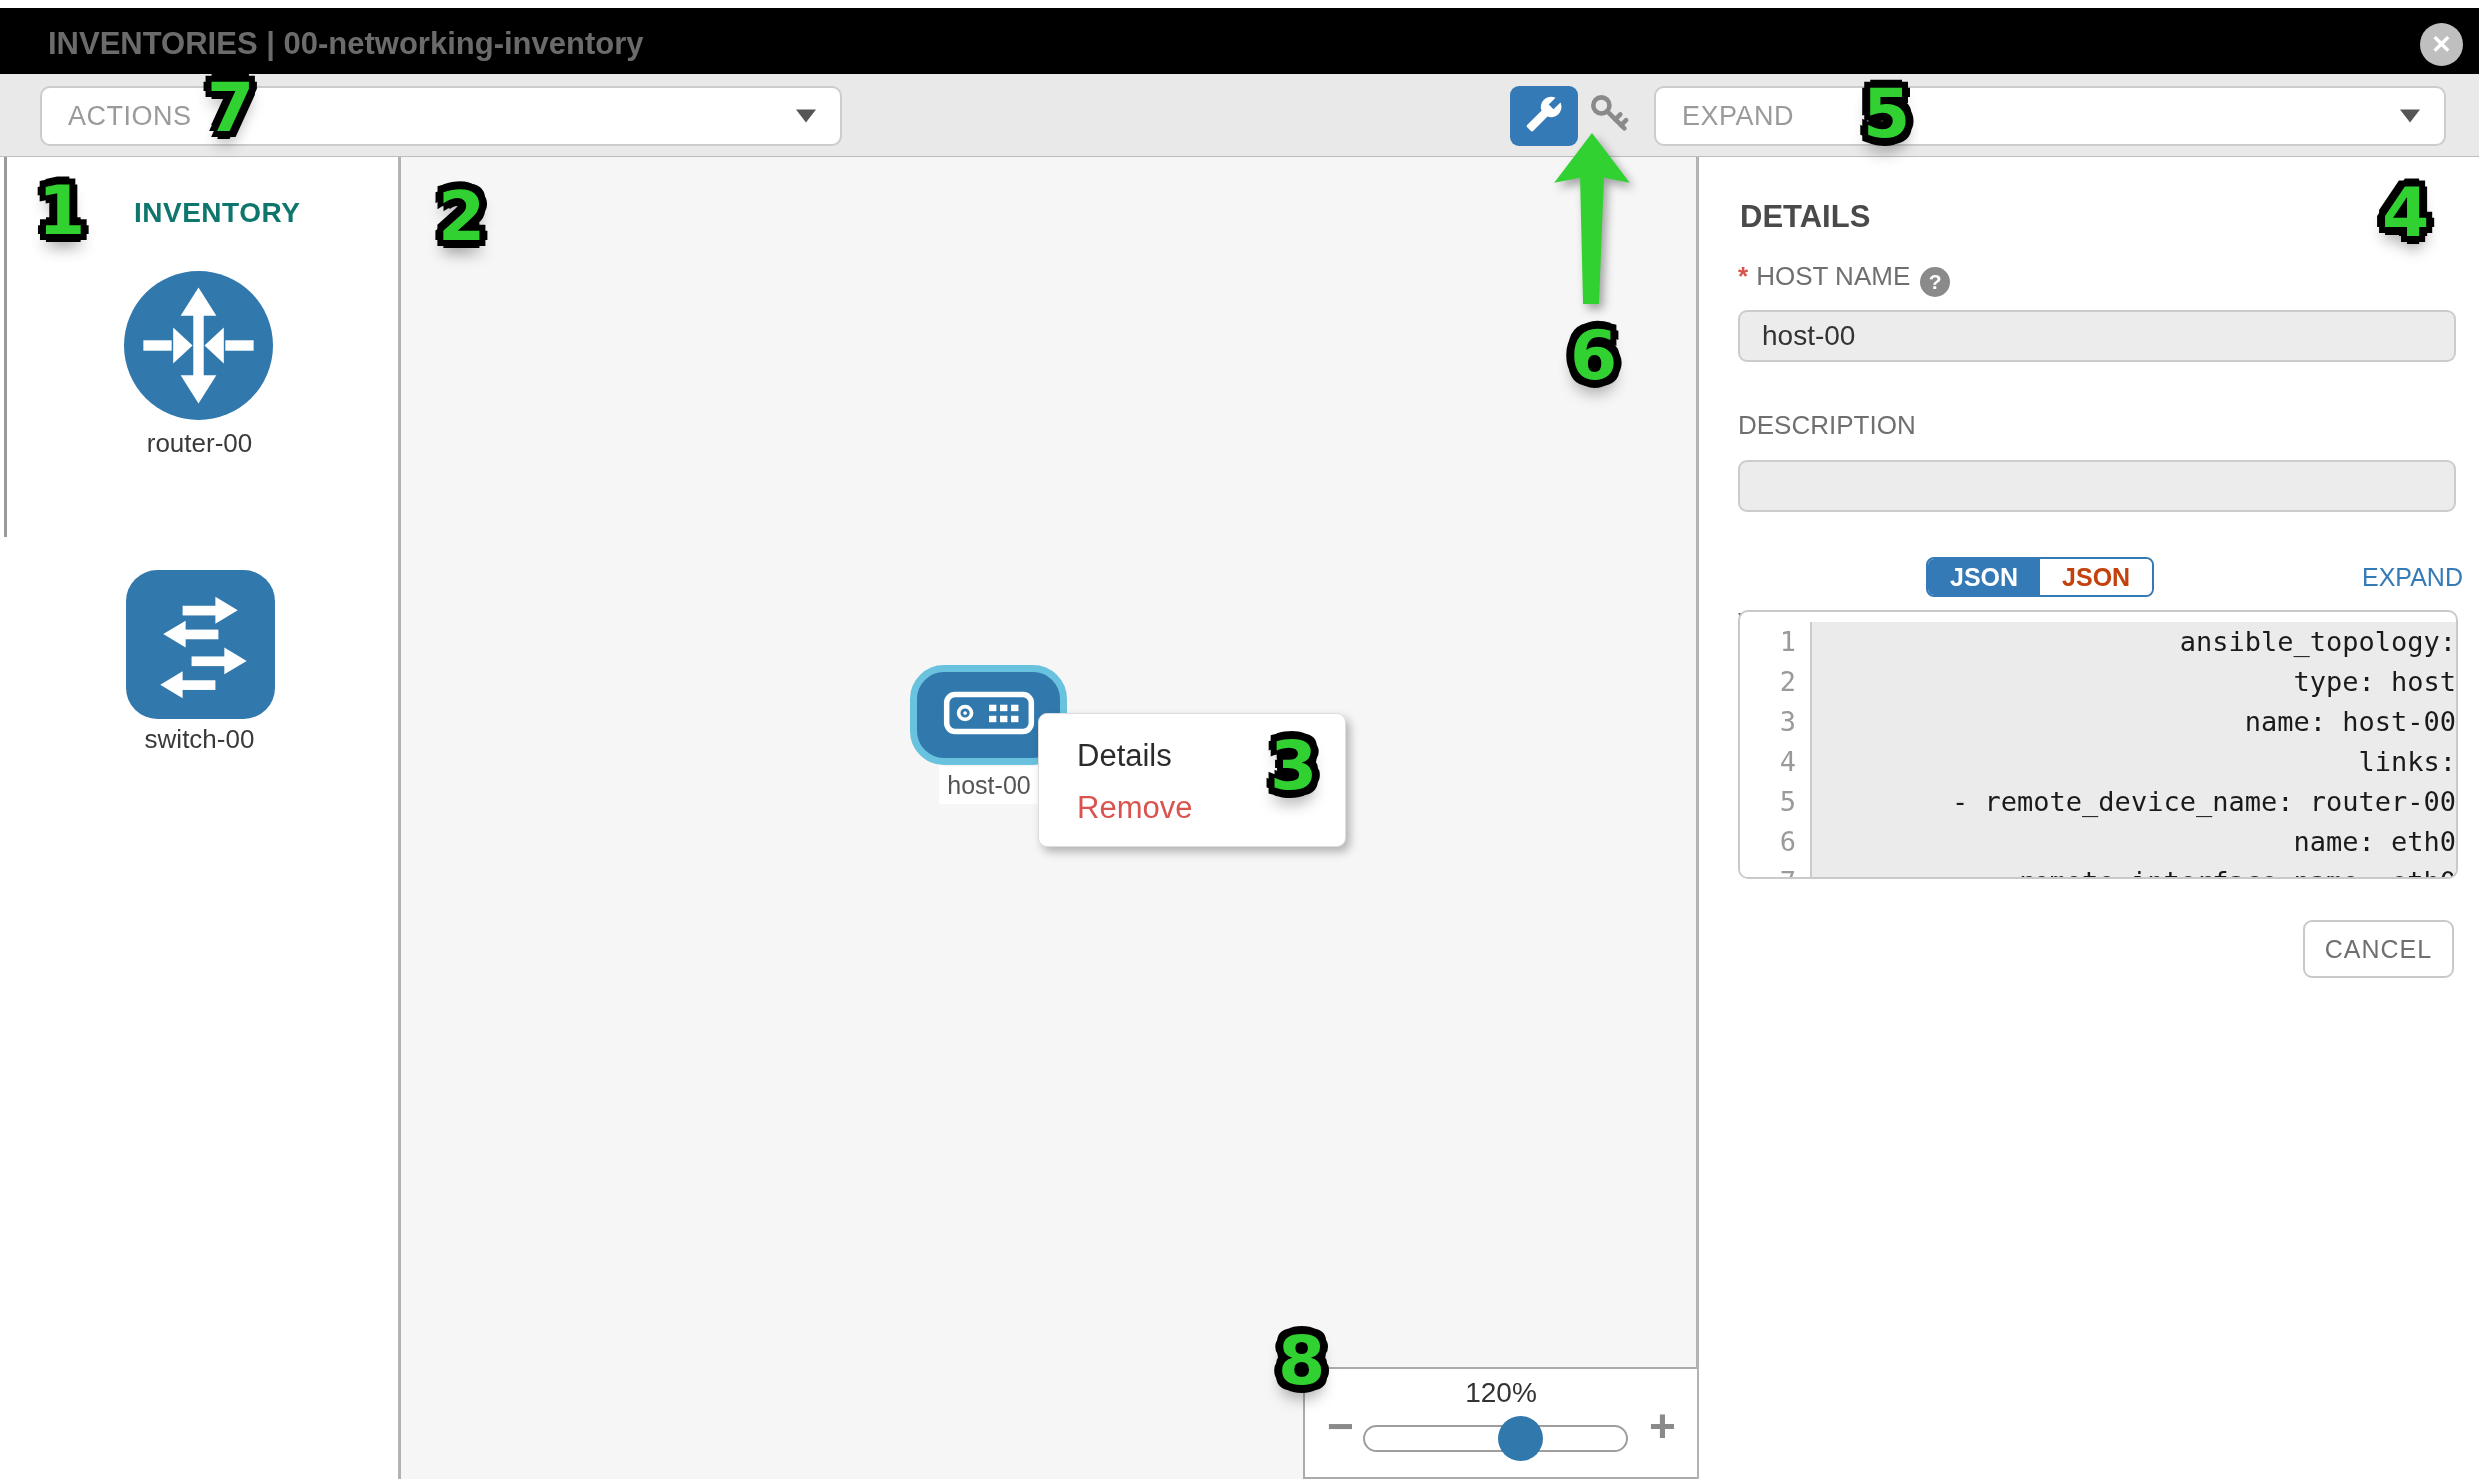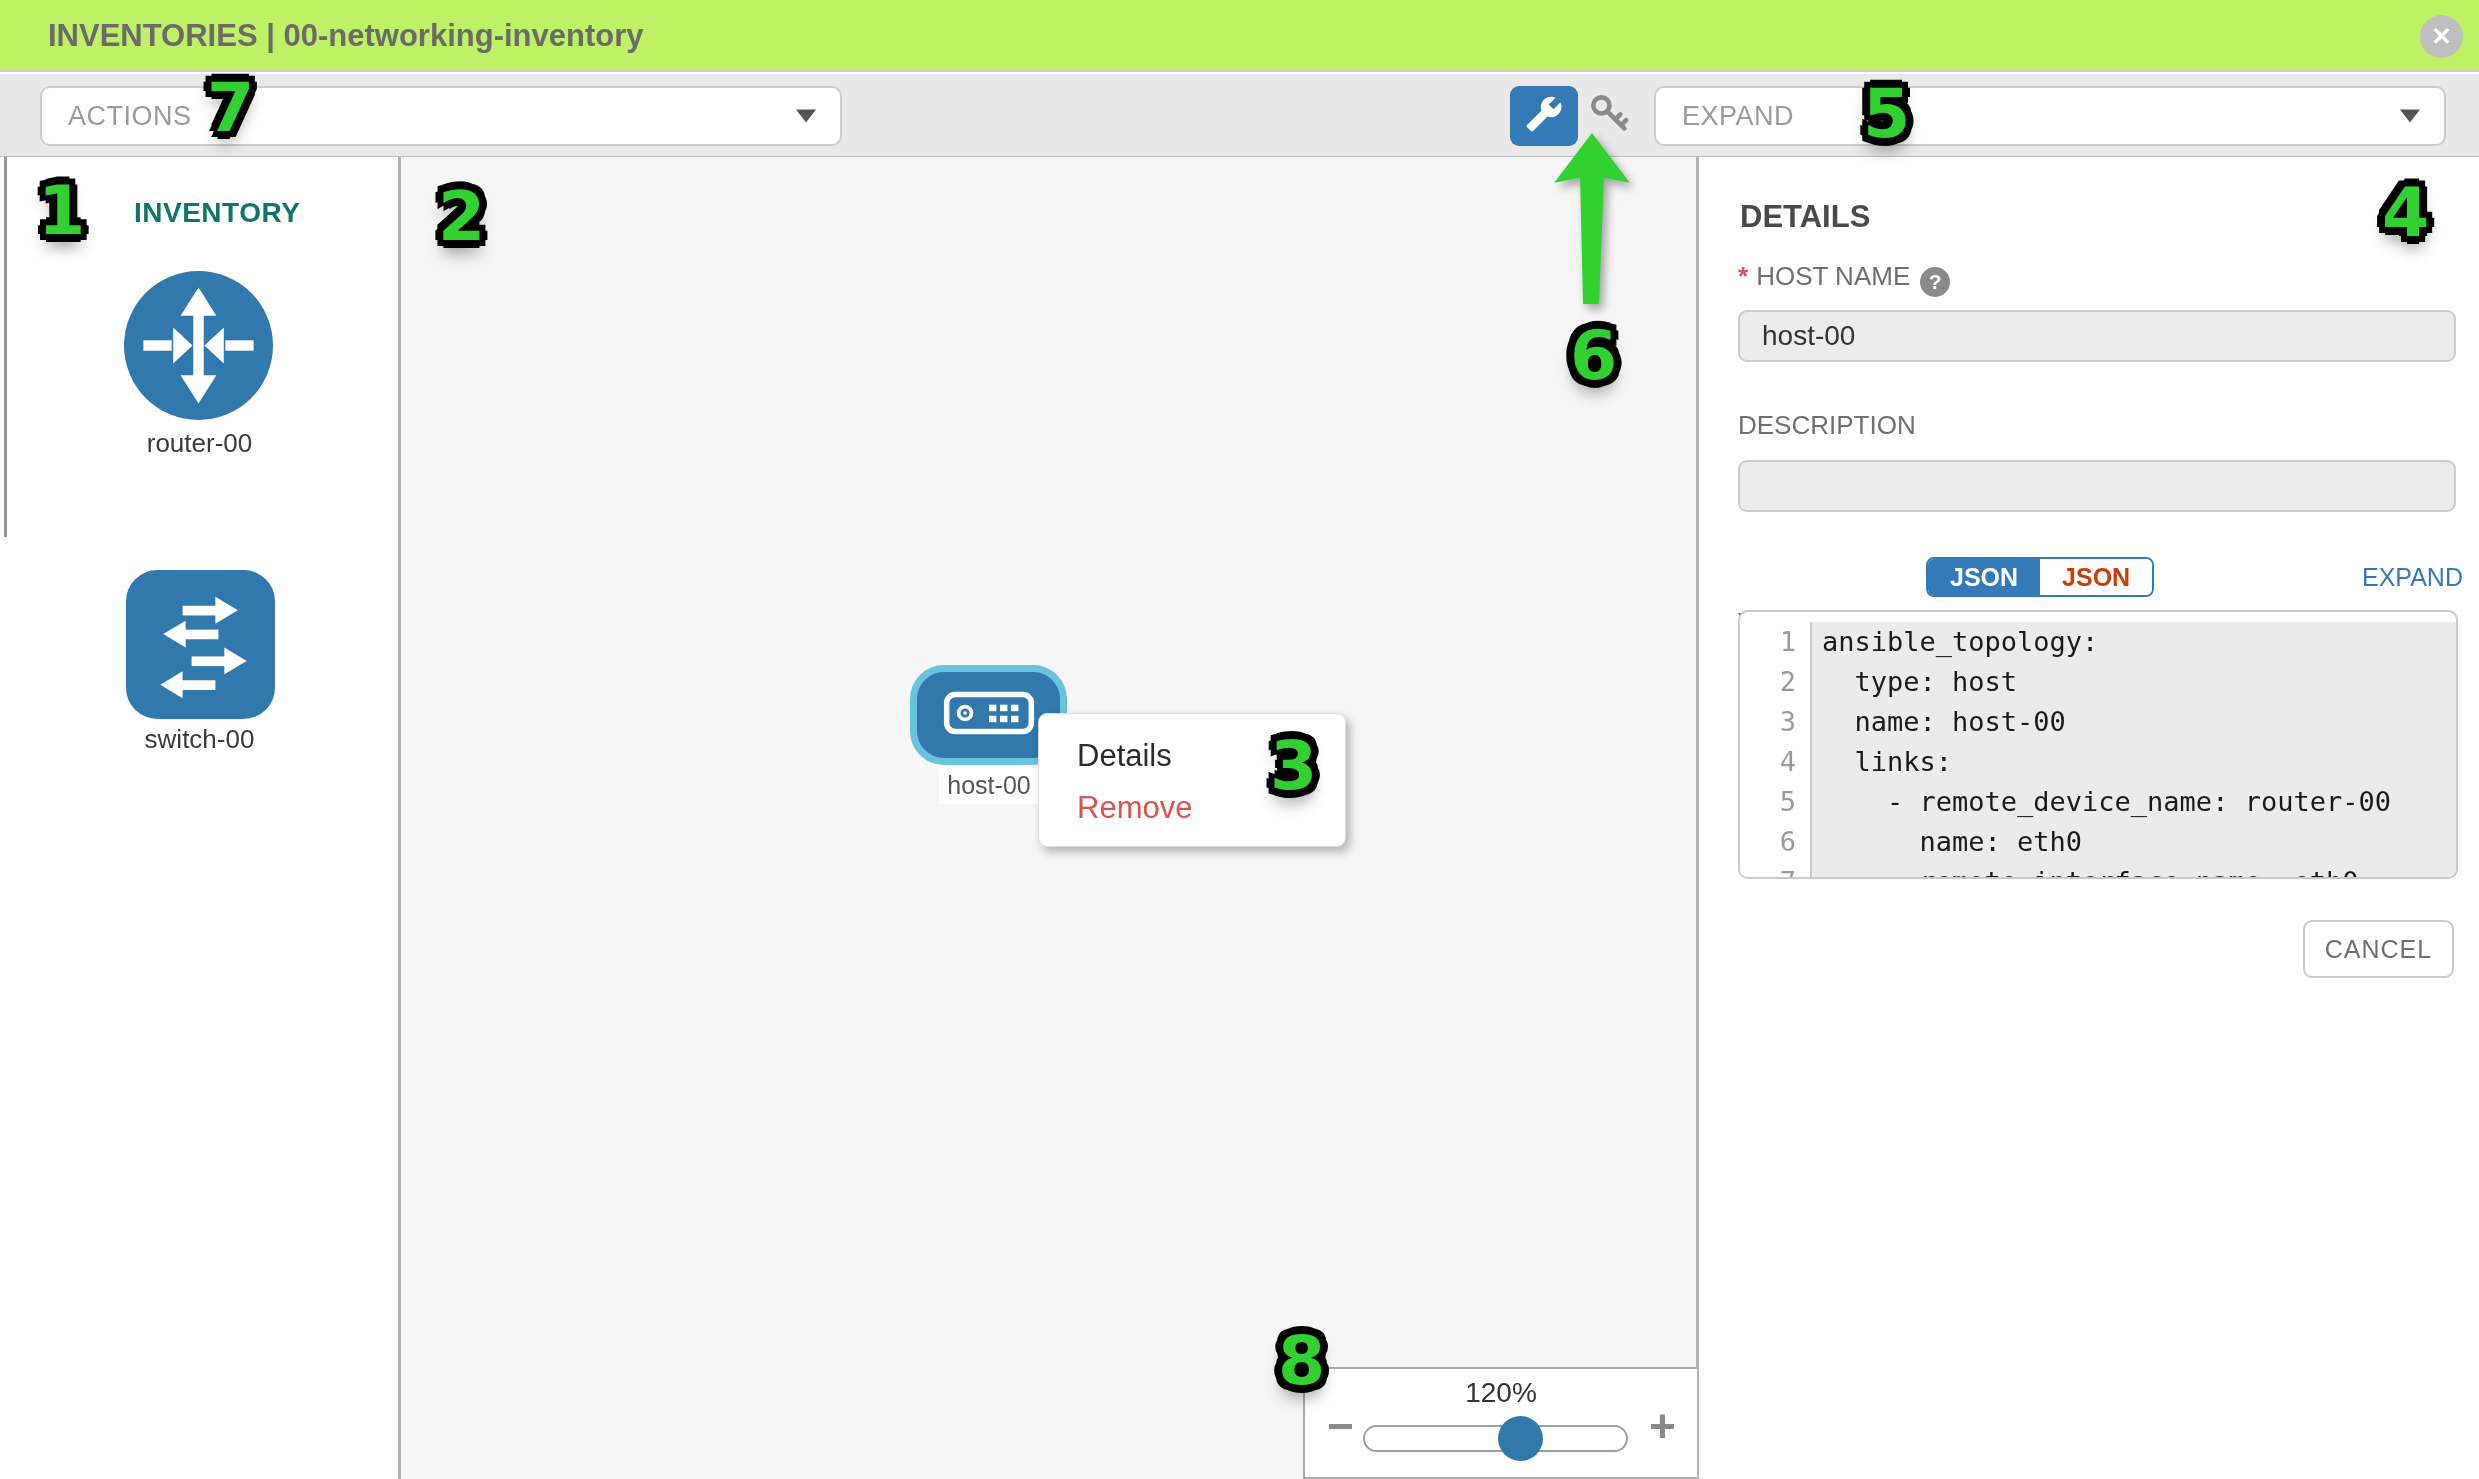--- a/index.html
+++ b/index.html
@@ -2,21 +2,21 @@
 <html><head>
 <meta charset="utf-8">
 <style>
   * { margin:0; padding:0; box-sizing:border-box; }
   html,body { width:2480px; height:1480px; overflow:hidden; background:#fff;
               font-family:"Liberation Sans", sans-serif; }
   #app { position:relative; width:2480px; height:1480px; background:#fff; }
   .abs { position:absolute; }
 
   
-  .header { left:0; top:0; width:2480px; height:72px; background:#bef264; border-bottom:2px solid #cfcfcf; }
+  .header { left:0; top:8px; width:2480px; height:72px; background:#000000; border-bottom:2px solid #cfcfcf; }
   .header-title { left:48px; top:18px; font-size:31px; font-weight:bold; color:#6b6b6b; }
   .close-btn { left:2420px; top:15px; width:43px; height:43px; border-radius:50%;
                background:#bfbfbf; color:#fff; font-size:25px; font-weight:bold;
                display:flex; align-items:center; justify-content:center; cursor:pointer; }
 
   
   .toolbar { left:0; top:74px; width:2480px; height:84px; background:#e9e9e9; border-bottom:2px solid #bdbdbd; }
   .dd { position:absolute; top:86px; height:60px; background:#fff; border:2px solid #ccc;
         border-radius:10px; display:flex; align-items:center; }
   .dd-text { font-size:27px; color:#9a9a9a; padding-left:26px; letter-spacing:0.5px; }
@@ -88,21 +88,21 @@
   .expand { left:2362px; top:563px; font-size:25px; color:#337ab7; cursor:pointer; }
 
   .editor { left:1738px; top:610px; width:720px; height:269px; background:#fff;
             border:2px solid #c9c9c9; border-radius:10px; overflow:hidden; }
   .ed-inner { position:absolute; left:0; top:0; width:100%; padding-top:10px; }
   .ed-row { display:flex; height:40px; line-height:40px; }
   .gutter { width:72px; min-width:72px; text-align:right; padding-right:14px;
             font-family:"DejaVu Sans Mono", monospace; font-size:27px; color:#9a9a9a;
             background:#fff; border-right:2px solid #ccc; }
   .code { flex:1; background:#ebebeb; font-family:"DejaVu Sans Mono", monospace;
-          font-size:27px; color:#1a1a1a; white-space:pre; padding-left:10px; }
+          font-size:27px; color:#1a1a1a; white-space:pre; padding-left:10px;text-align:right; }
 
   .cancel-btn { left:2303px; top:920px; width:151px; height:58px; background:#fff;
                 border:2px solid #c9c9c9; border-radius:9px; font-size:25px; color:#6f6f6f;
                 letter-spacing:1px; display:flex; align-items:center; justify-content:center; cursor:pointer; }
 
   
   .annot { position:absolute; font-family:"DejaVu Sans", sans-serif; font-size:68px; font-weight:bold;
            color:#30d130; z-index:50;
            text-shadow:
              -6px -6px 0 #000, 6px -6px 0 #000, -6px 6px 0 #000, 6px 6px 0 #000,

